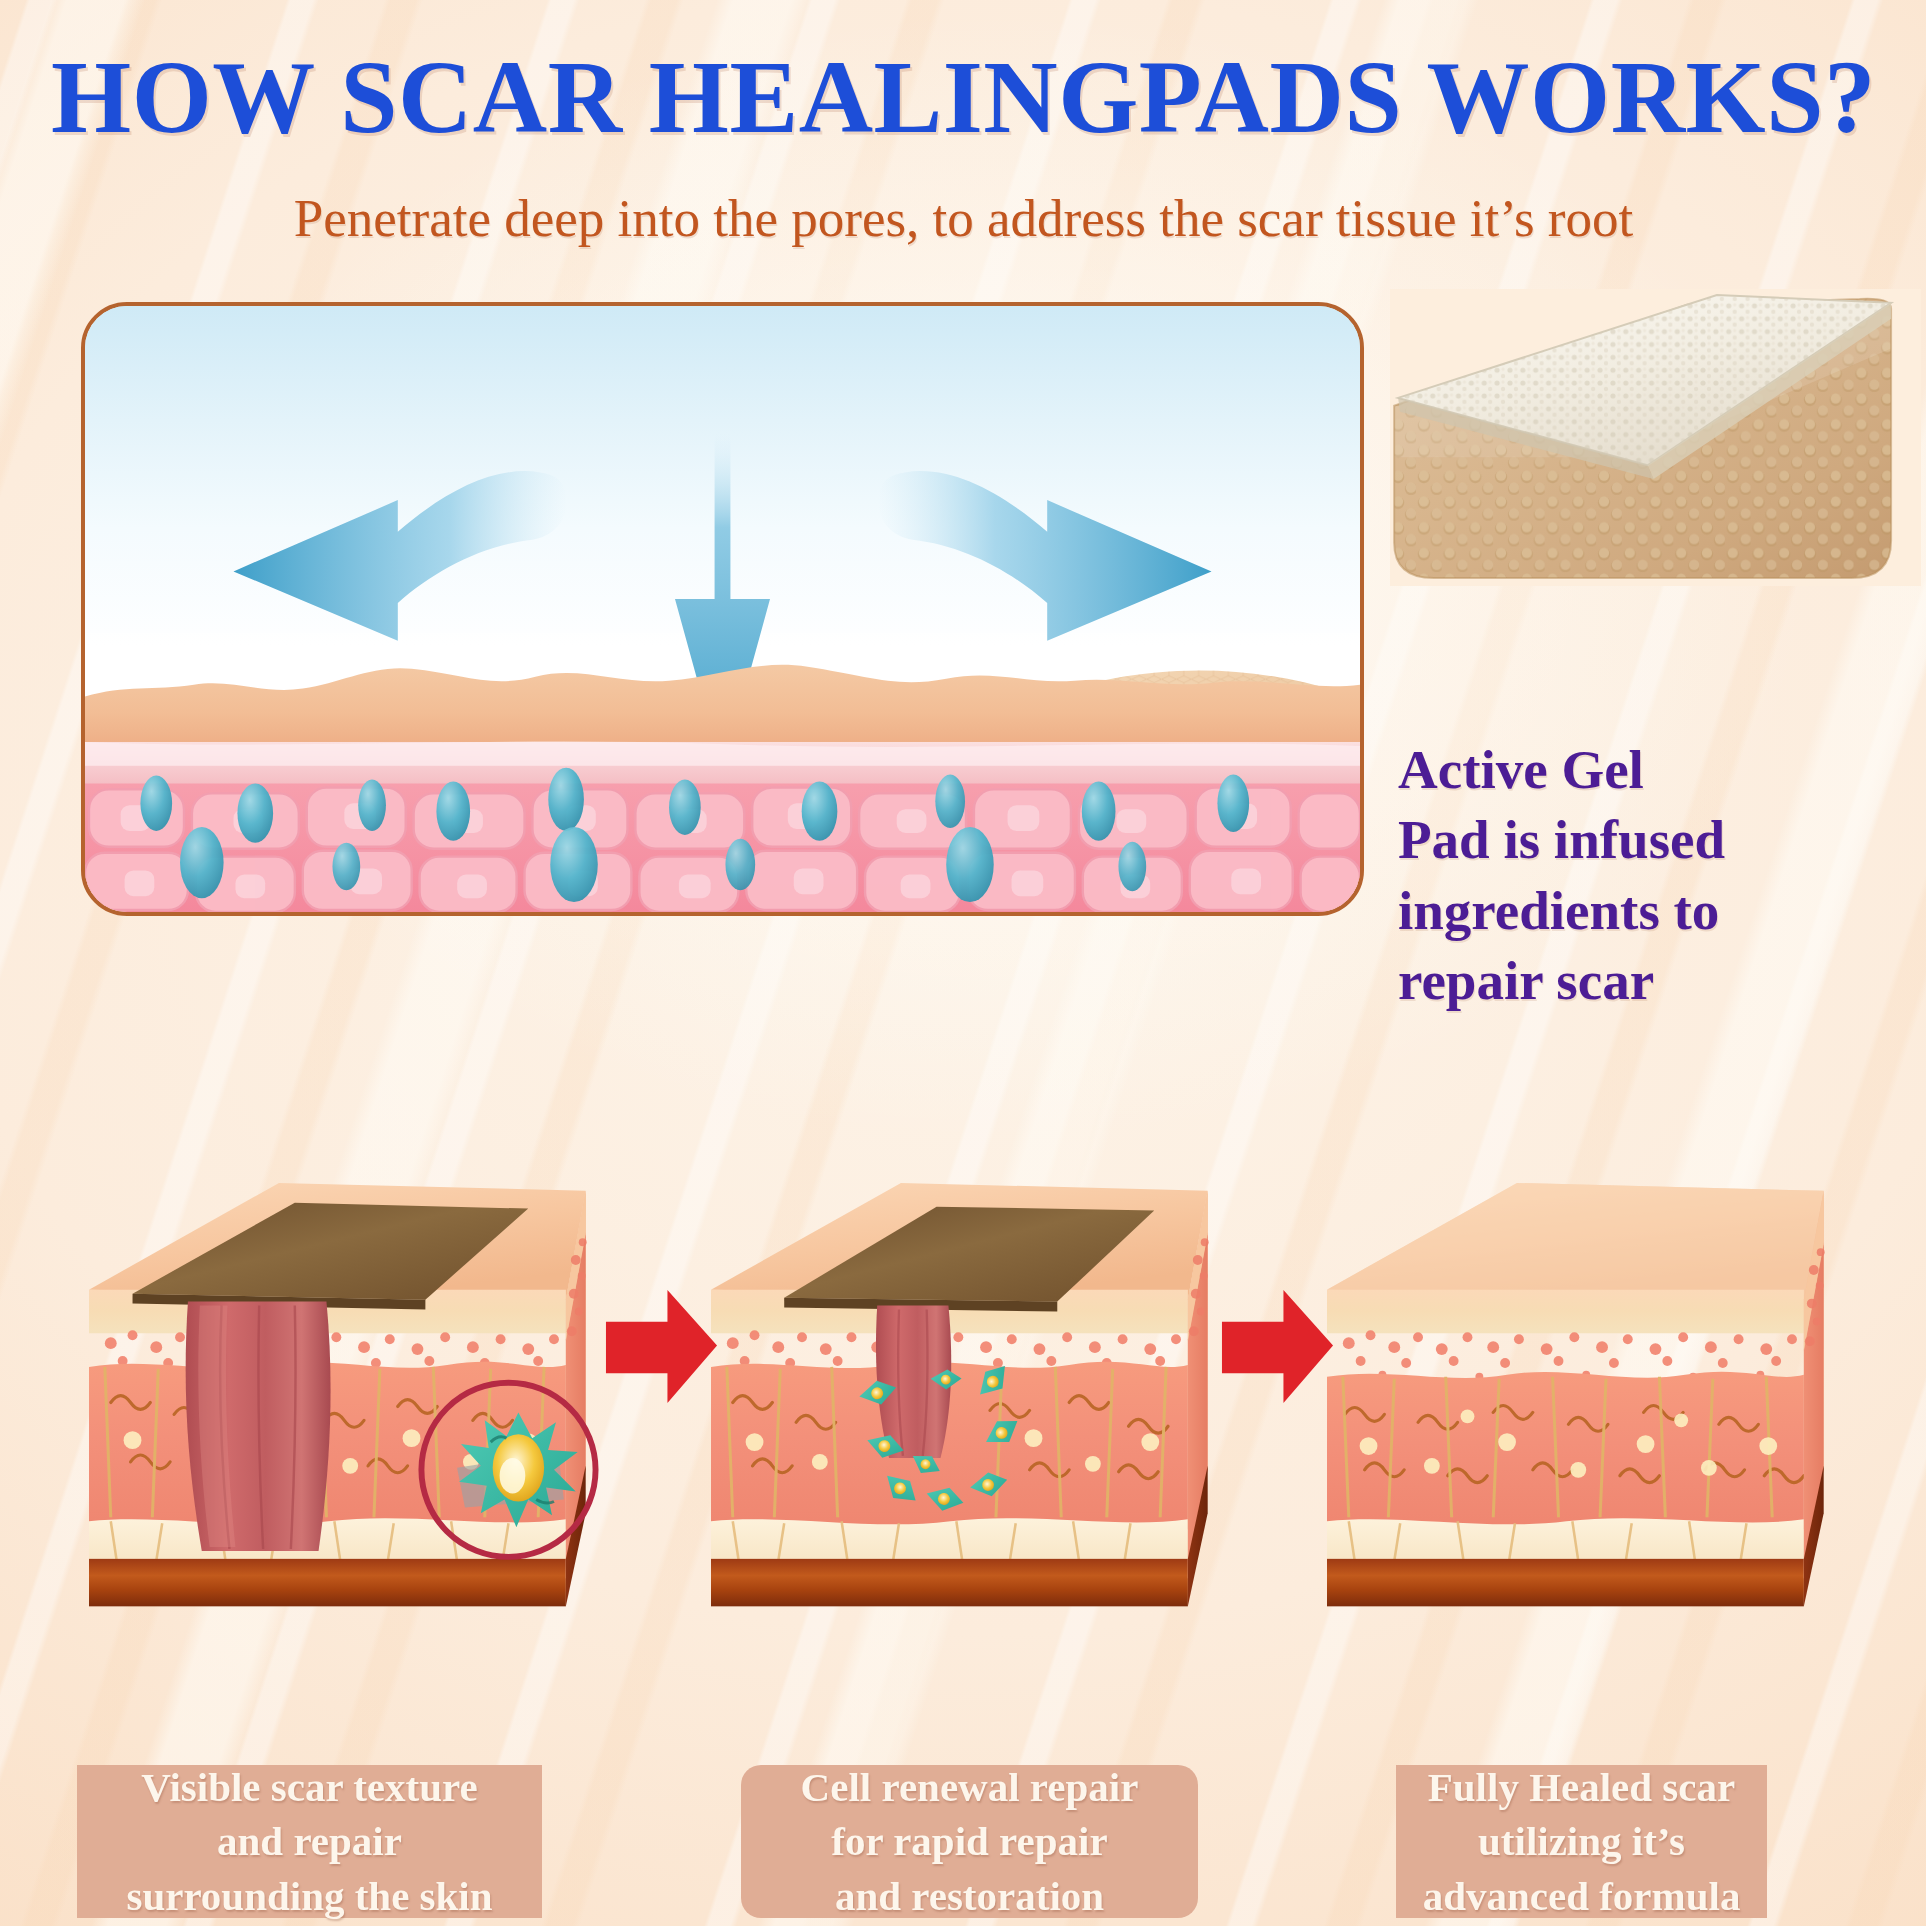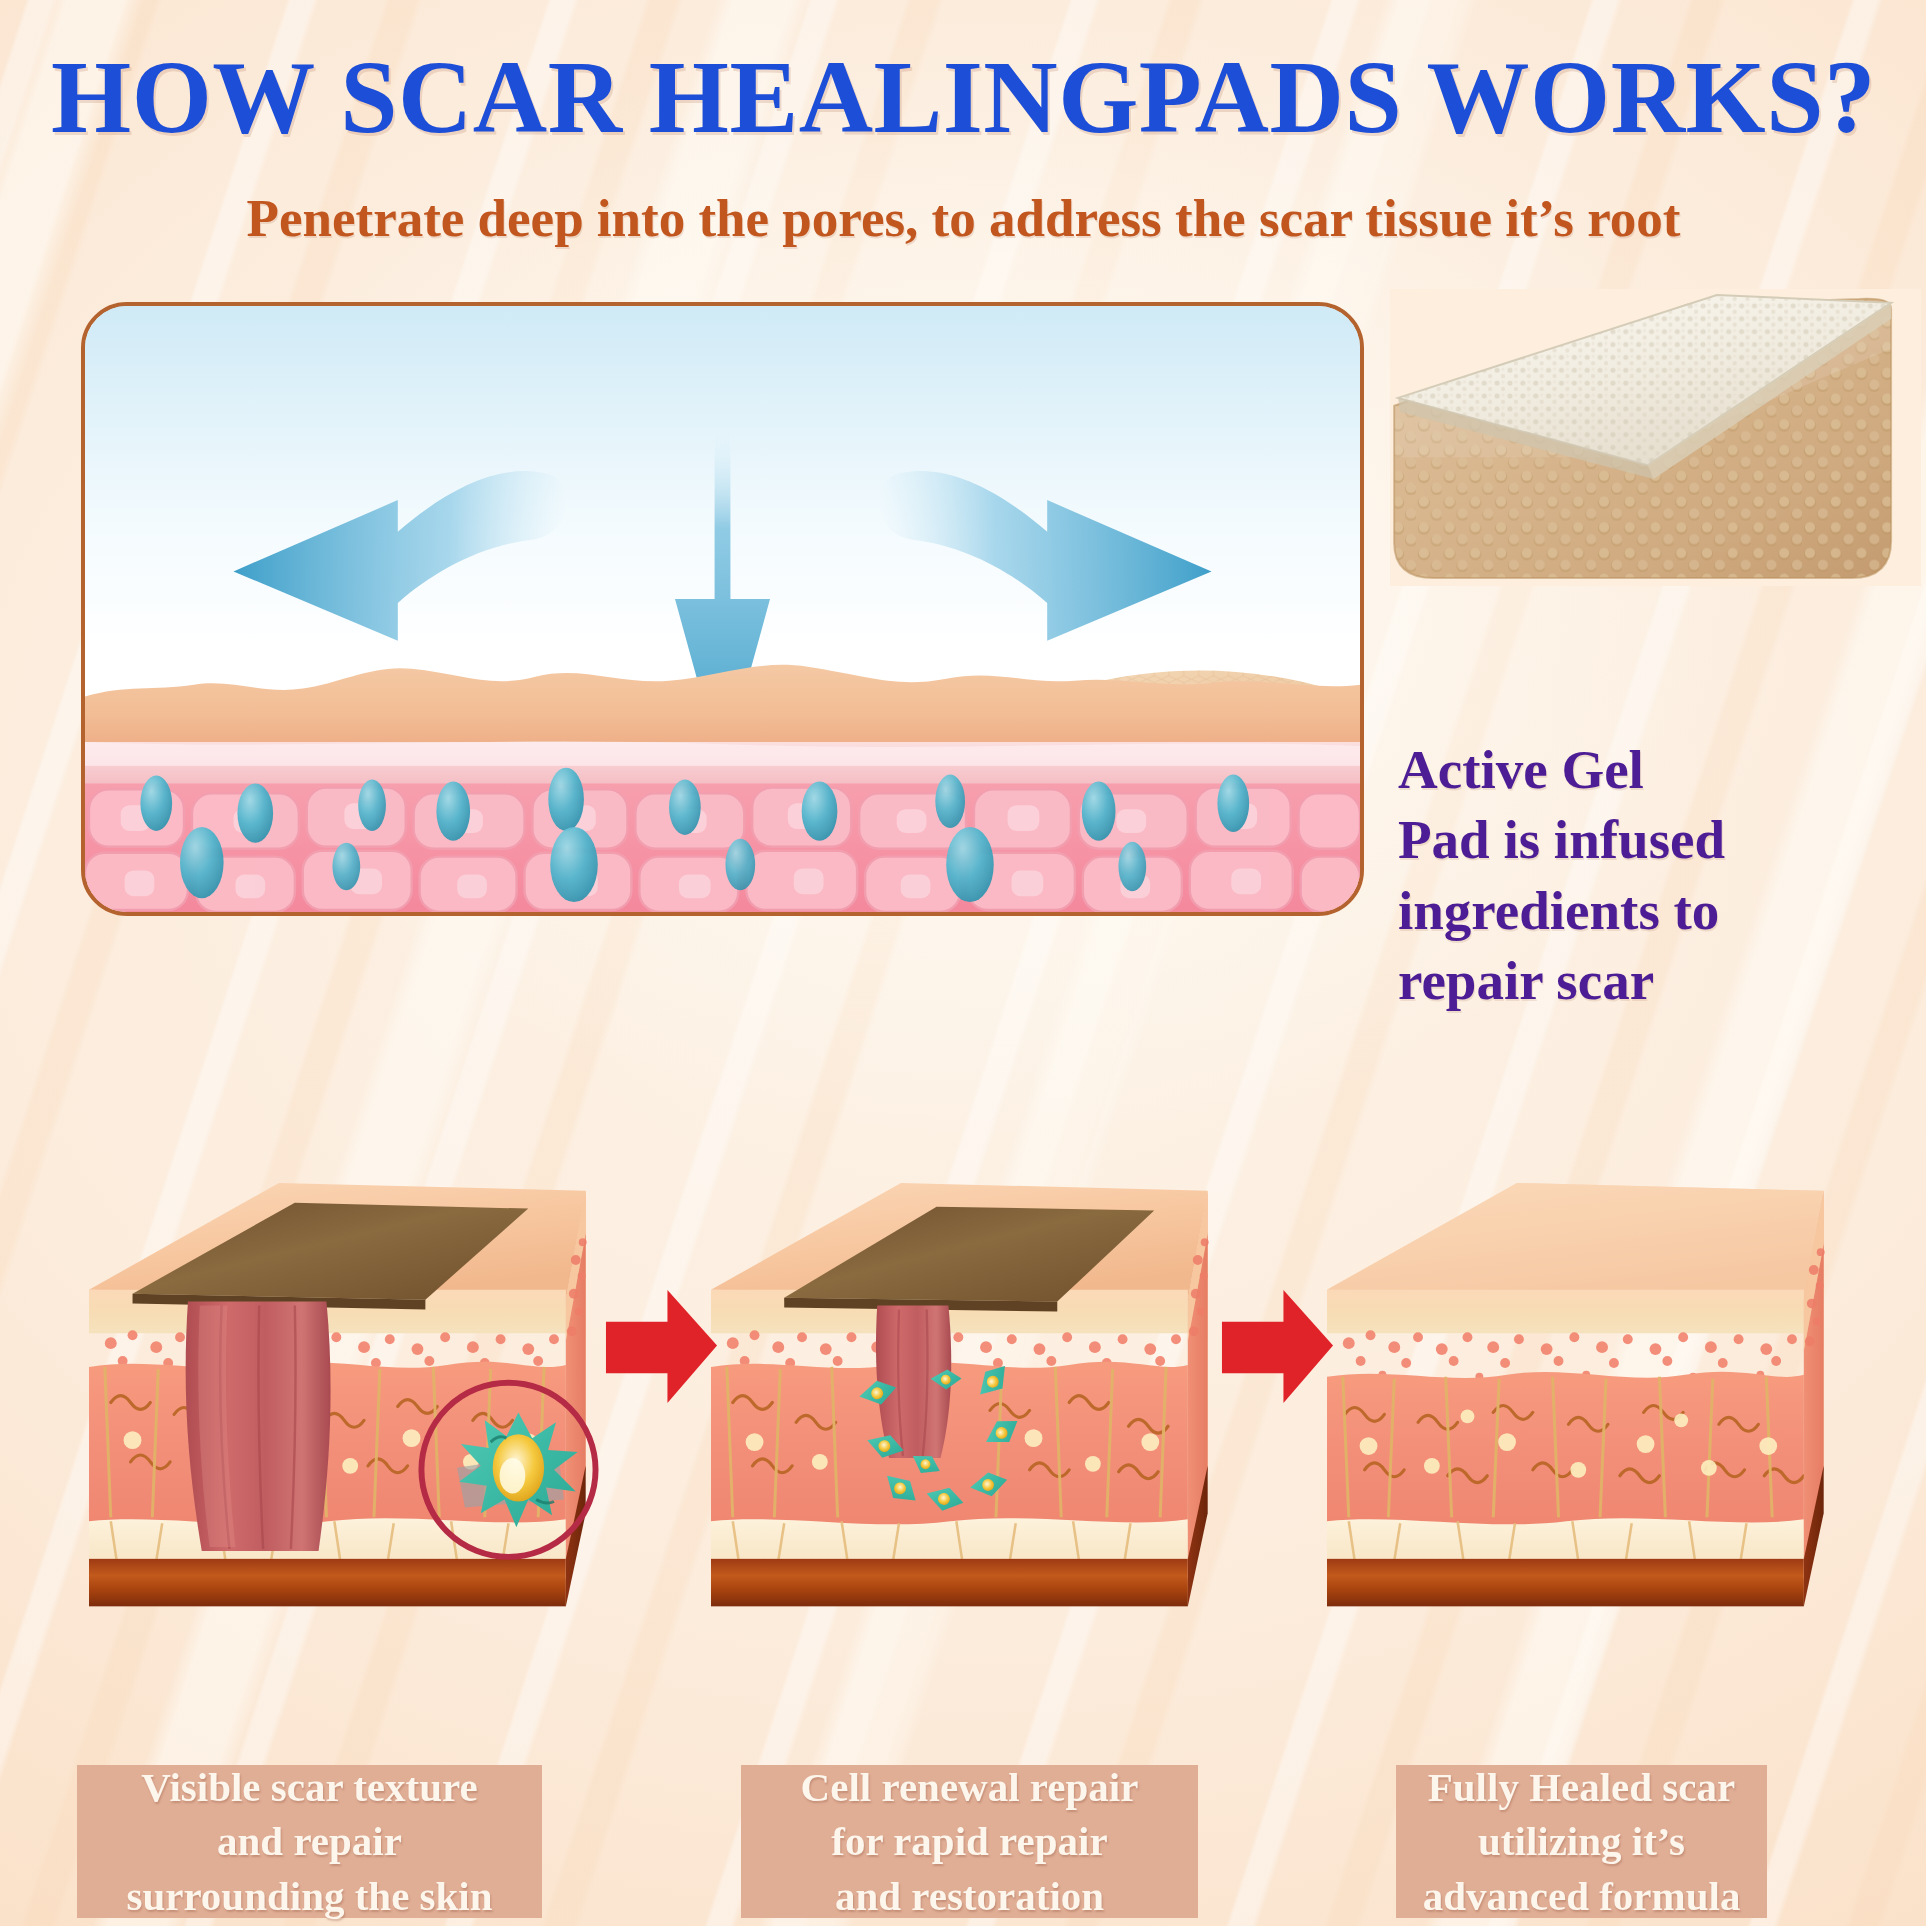--- a/index.html
+++ b/index.html
@@ -46,21 +46,21 @@
   .title{
     position:absolute;top:38px;left:0;width:1927px;text-align:center;
     font-size:103px;font-weight:bold;letter-spacing:0.5px;
     color:#1d4ed8;
     font-family:"Liberation Serif","DejaVu Serif",serif;
     text-shadow:2px 3px 0 rgba(180,120,90,.22);
     white-space:nowrap;
   }
   .subtitle{
     position:absolute;top:188px;left:0;width:1927px;text-align:center;
-    font-size:53px;font-weight:bold;color:#c2561f;
+    font-size:53px;font-weight:normal;color:#c2561f;
     text-shadow:1px 2px 0 rgba(180,120,90,.20);
     white-space:nowrap;
   }
 
   
   .panel{
     position:absolute;left:81px;top:302px;width:1275px;height:606px;
     border:4px solid #b5632e;border-radius:46px;overflow:hidden;
     background:linear-gradient(180deg,#d4eef8 0%,#e8f6fb 22%,#f6fcfe 42%,#ffffff 56%,#ffffff 100%);
   }
@@ -108,21 +108,21 @@
   .cap{
     position:absolute;top:0;height:153px;
     background:#e0ad95;
     display:flex;align-items:center;justify-content:center;
     text-align:center;
     color:#fdf6ec;font-weight:bold;font-size:41px;line-height:1.32;
     text-shadow:1px 2px 2px rgba(150,90,65,.35);
     padding:0 12px;box-sizing:border-box;
   }
   .cap-1{left:77px;width:465px;}
-  .cap-2{left:741px;width:457px;}
+  .cap-2{left:741px;width:457px;border-radius:20px;}
   .cap-3{left:1396px;width:371px;}
   .cap p{margin:0;}
 </style>
 </head>
 <body>
 
 <div class="page">
 
   <div class="bg-base"></div>
   <div class="bg-stripes"></div>

